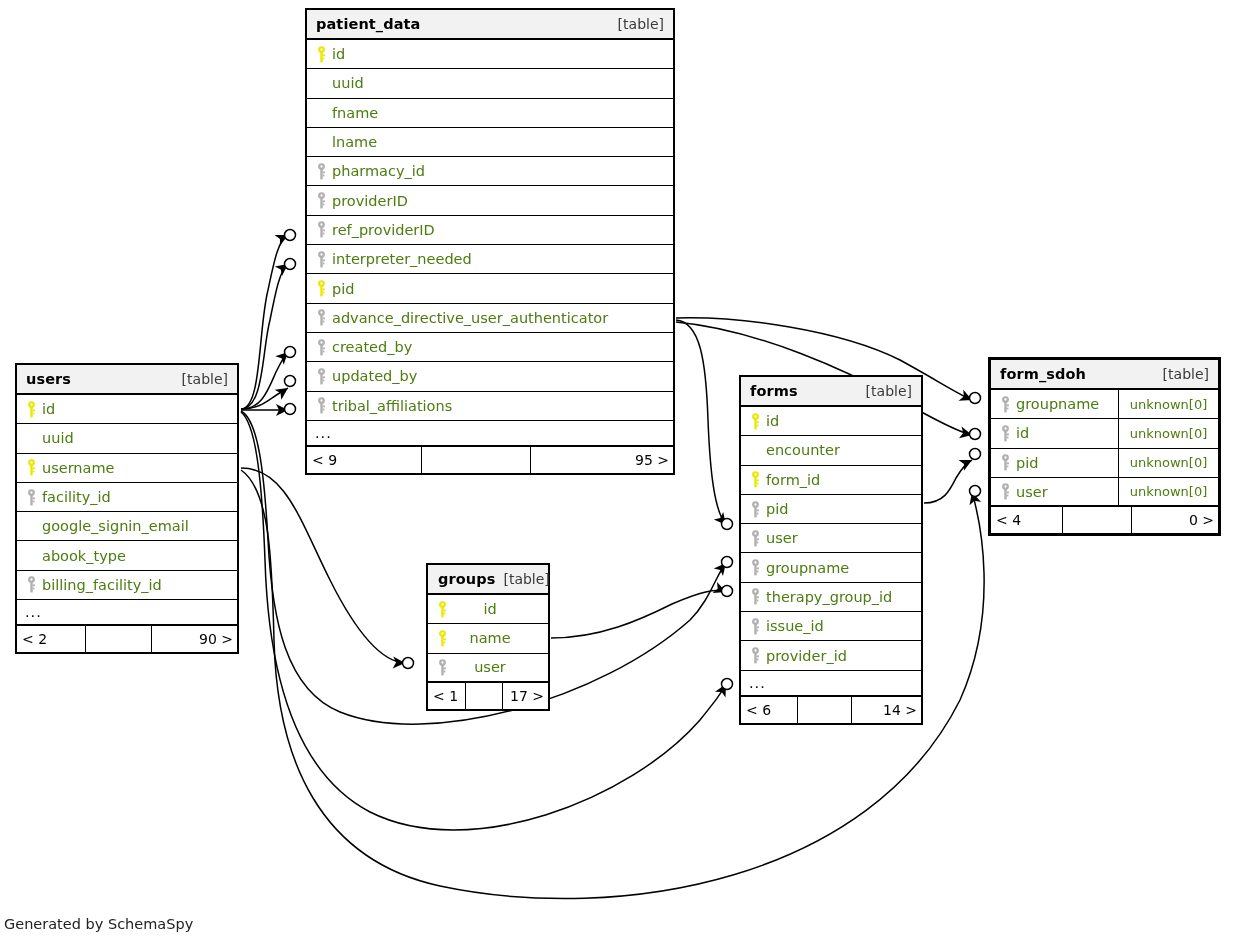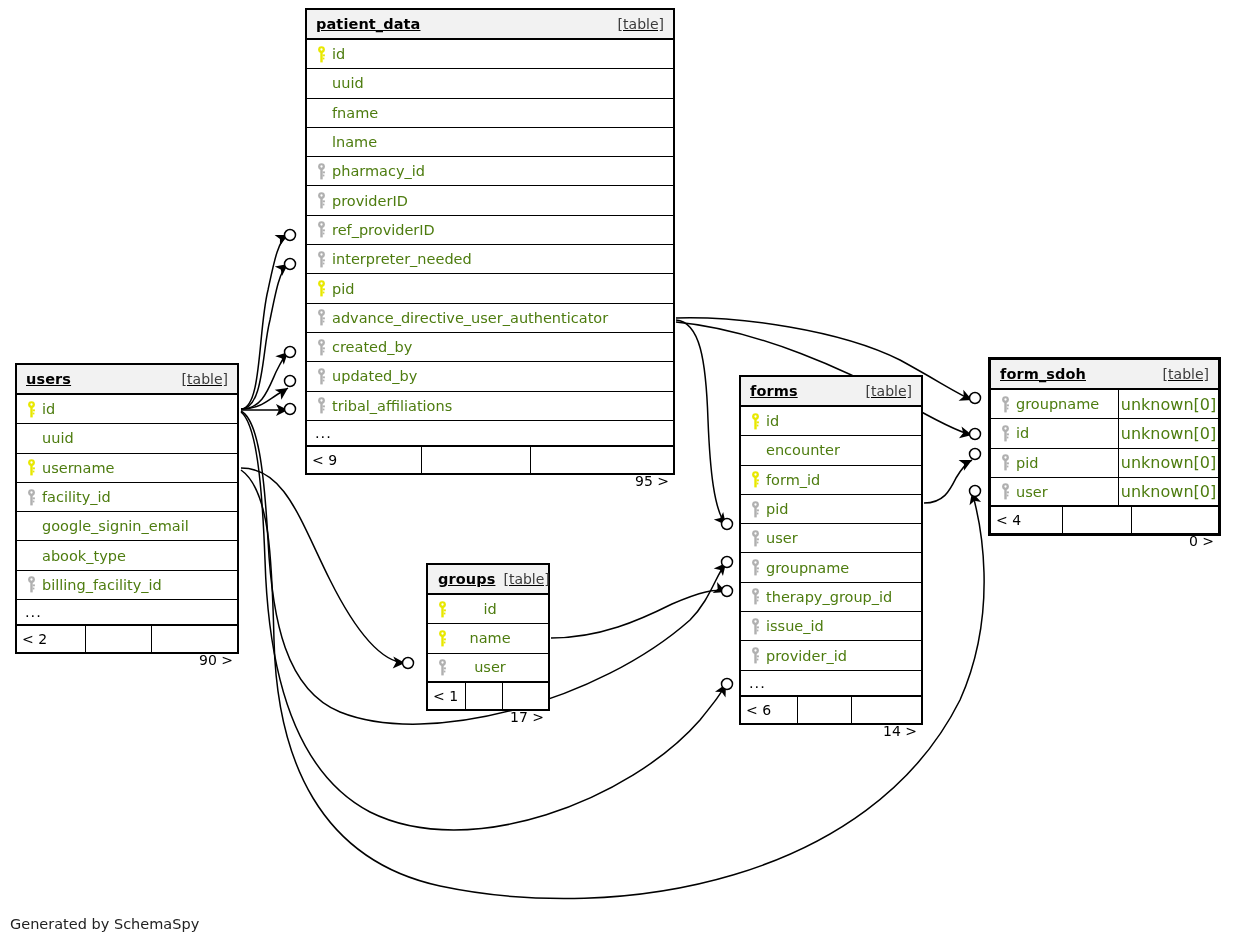--- a/index.html
+++ b/index.html
@@ -20,21 +20,20 @@
   }
   .table-box.focus{border-width:3px;}
 
   .tbl-header{
     background:#f2f2f2;
     border-bottom:2px solid #000000;
     height:30px;
     display:flex;align-items:center;justify-content:space-between;
     padding:0 9px;
     box-sizing:border-box;
-    text-decoration:underline;
   }
   .tbl-name{font-weight:bold;font-size:14.5px;color:#000;letter-spacing:0.1px;}
   .tbl-tag{font-size:14px;color:#3a3a3a;}
   .tbl-header.tight{justify-content:flex-start;gap:8px;padding-left:10px;}
 
   .col-row{
     height:29.3px;
     border-bottom:1px solid #000000;
     display:flex;align-items:center;
     box-sizing:border-box;
@@ -44,44 +43,44 @@
   .col-row.thick{border-bottom:2px solid #000;}
   .col-row .lbl{padding-left:4px;}
   .col-row.centered{justify-content:center;padding-left:0;}
   .col-row.centered .keyslot{position:absolute;left:8px;}
   .col-row.centered{position:relative;}
   .col-row.withtype{padding-left:0;}
   .col-row .namecell{flex:1;display:flex;align-items:center;padding-left:8px;box-sizing:border-box;}
   .col-row .typecell{
     width:100px;border-left:1px solid #000;height:100%;
     display:flex;align-items:center;justify-content:center;
-    font-size:16px;box-sizing:border-box;
+    font-size:13px;box-sizing:border-box;
   }
 
   .keyslot{width:13px;display:inline-flex;justify-content:center;align-items:center;flex:0 0 13px;}
   .keyicon{display:block;}
 
   .ellipsis-row{
     height:26px;border-bottom:2px solid #000;
     display:flex;align-items:center;padding-left:8px;
     font-size:14.5px;color:#000;box-sizing:border-box;letter-spacing:1px;
   }
 
   .footer-row{display:flex;height:26px;box-sizing:border-box;}
   .footer-cell{
     font-size:14px;display:flex;align-items:center;box-sizing:border-box;
     border-right:1px solid #000;height:100%;
   }
   .footer-cell:last-child{border-right:none;}
   .fc-left{justify-content:flex-start;padding-left:5px;}
   .fc-mid{justify-content:center;}
-  .fc-right{justify-content:flex-end;padding-right:4px;margin-top:21px;}
+  .fc-right{justify-content:flex-end;padding-right:4px;}
 
   #credit{
-    position:absolute;left:10px;top:916px;
+    position:absolute;left:4px;top:916px;
     font-size:14.5px;color:#222;
   }
 </style>
 </head>
 <body>
 
 <div id="canvas">
 
   <svg id="edges" viewBox="0 0 1239 947" xmlns="http://www.w3.org/2000/svg">
     <defs>

